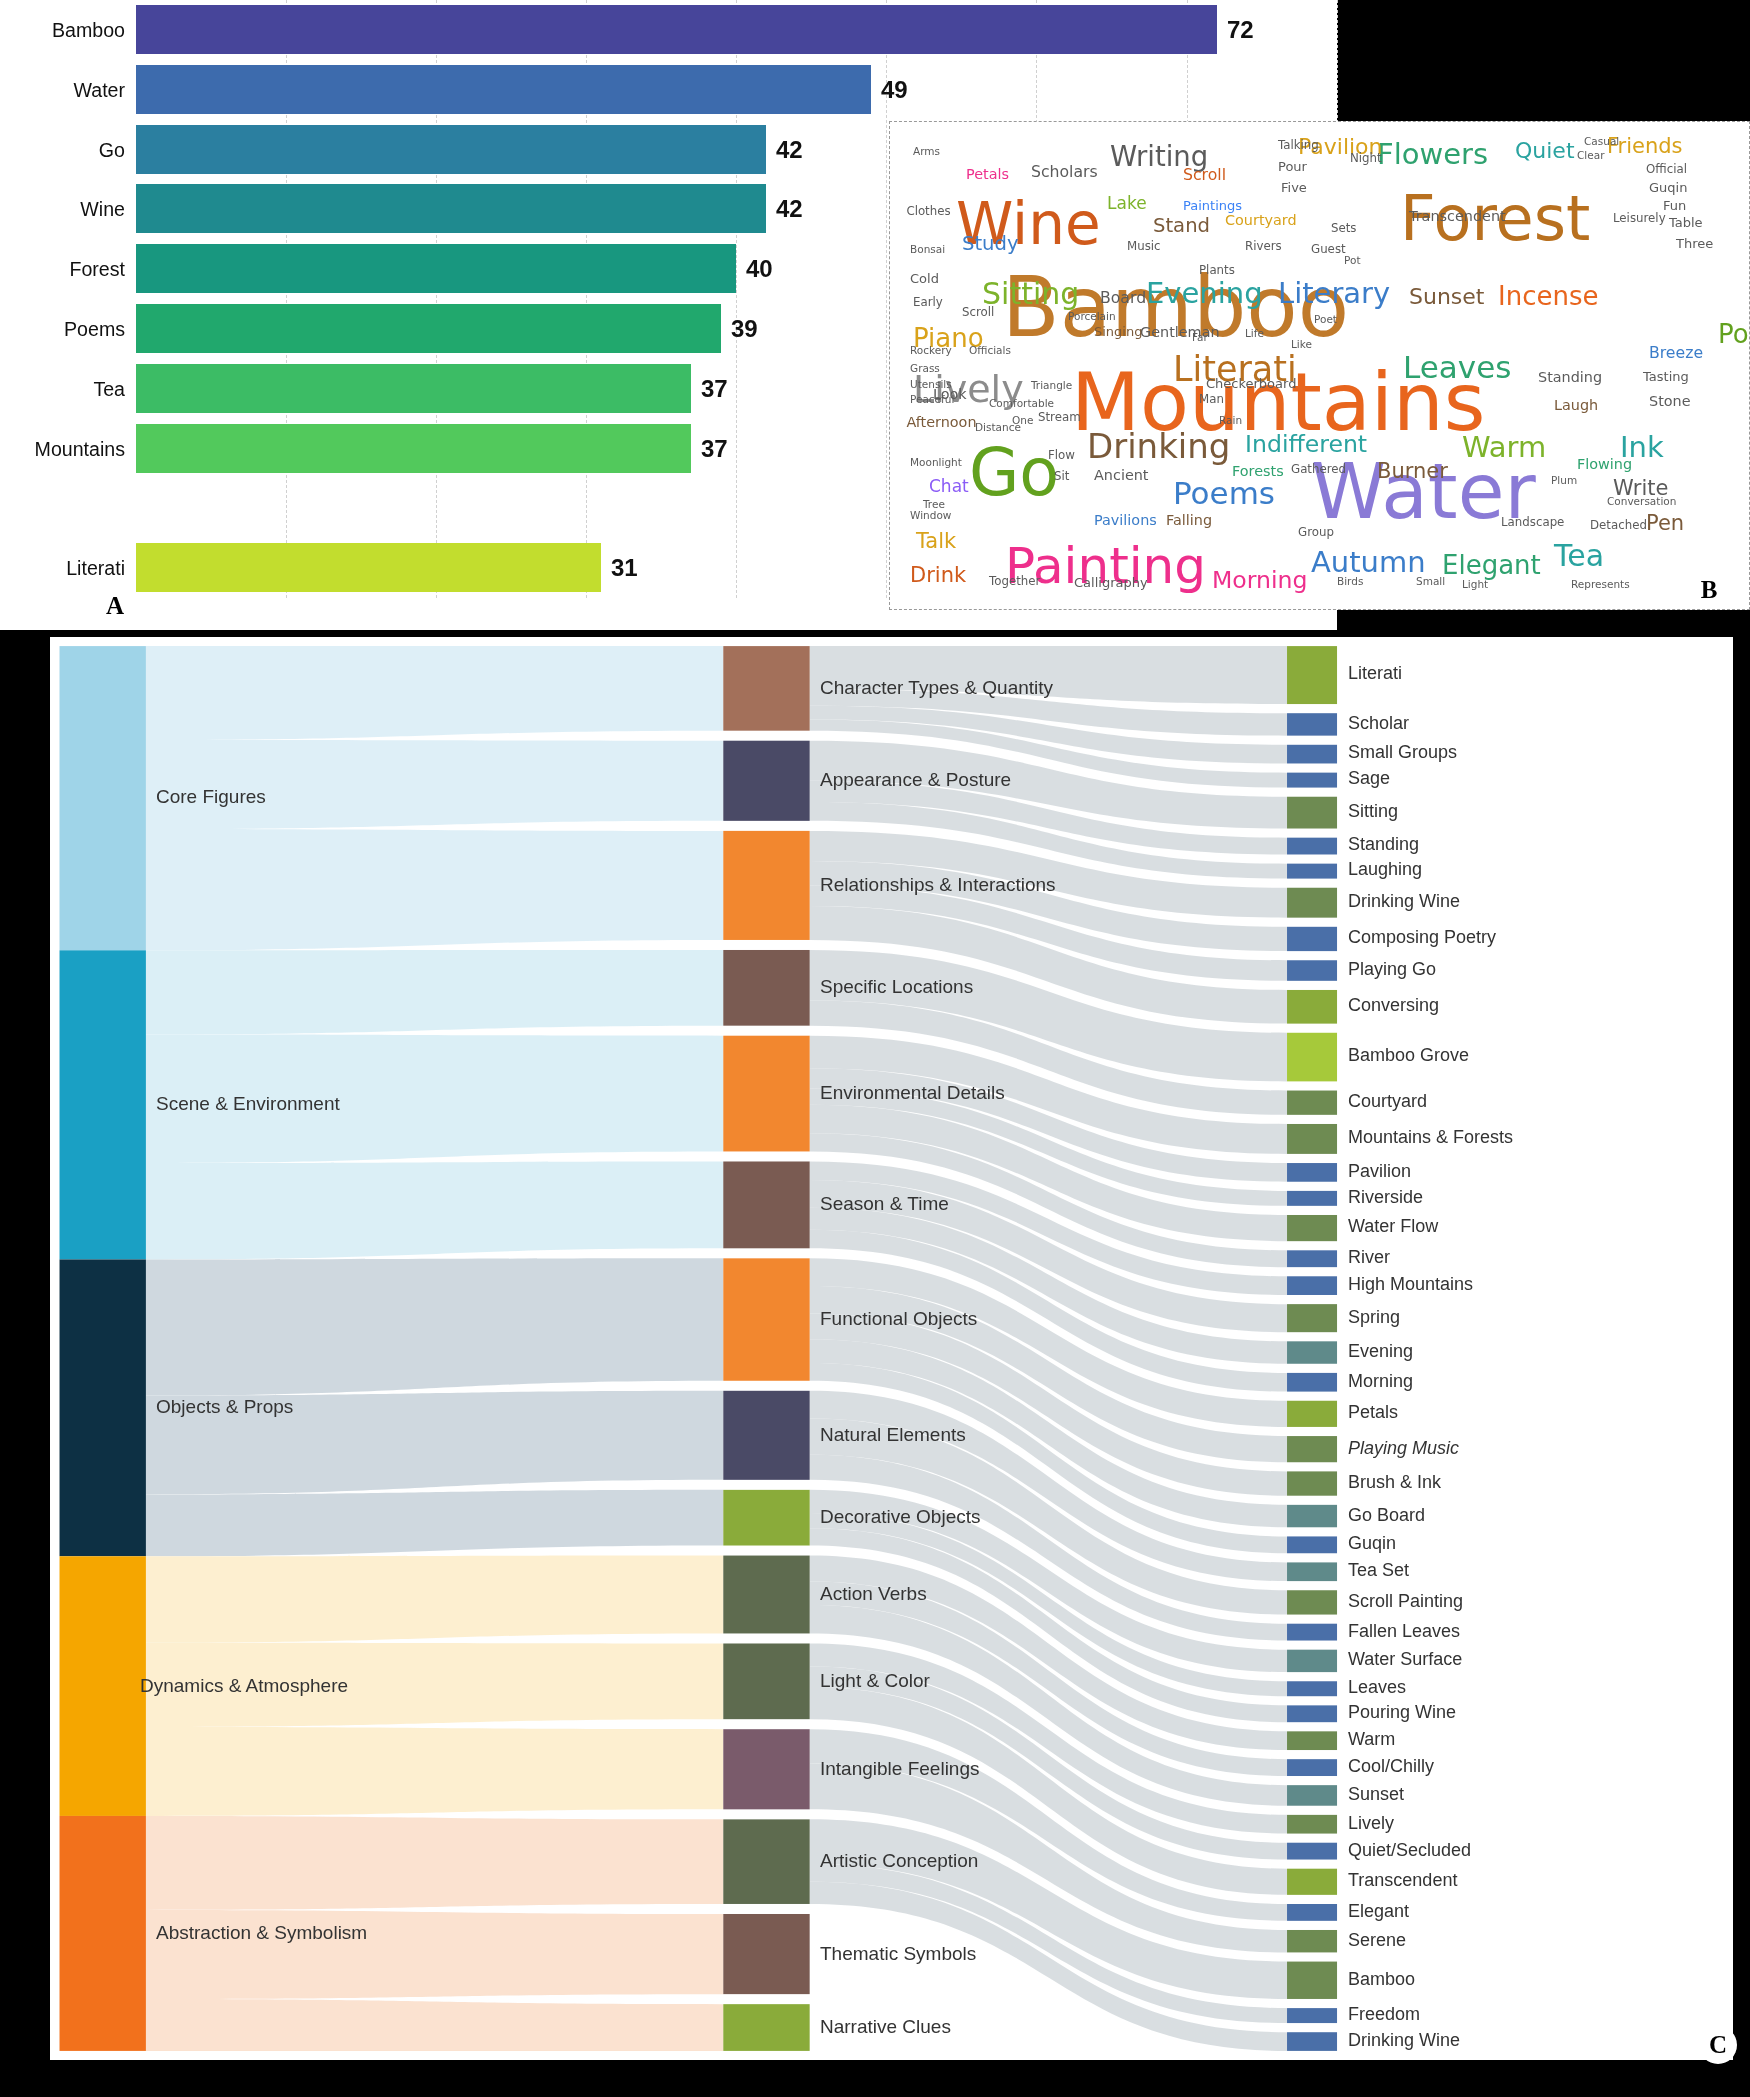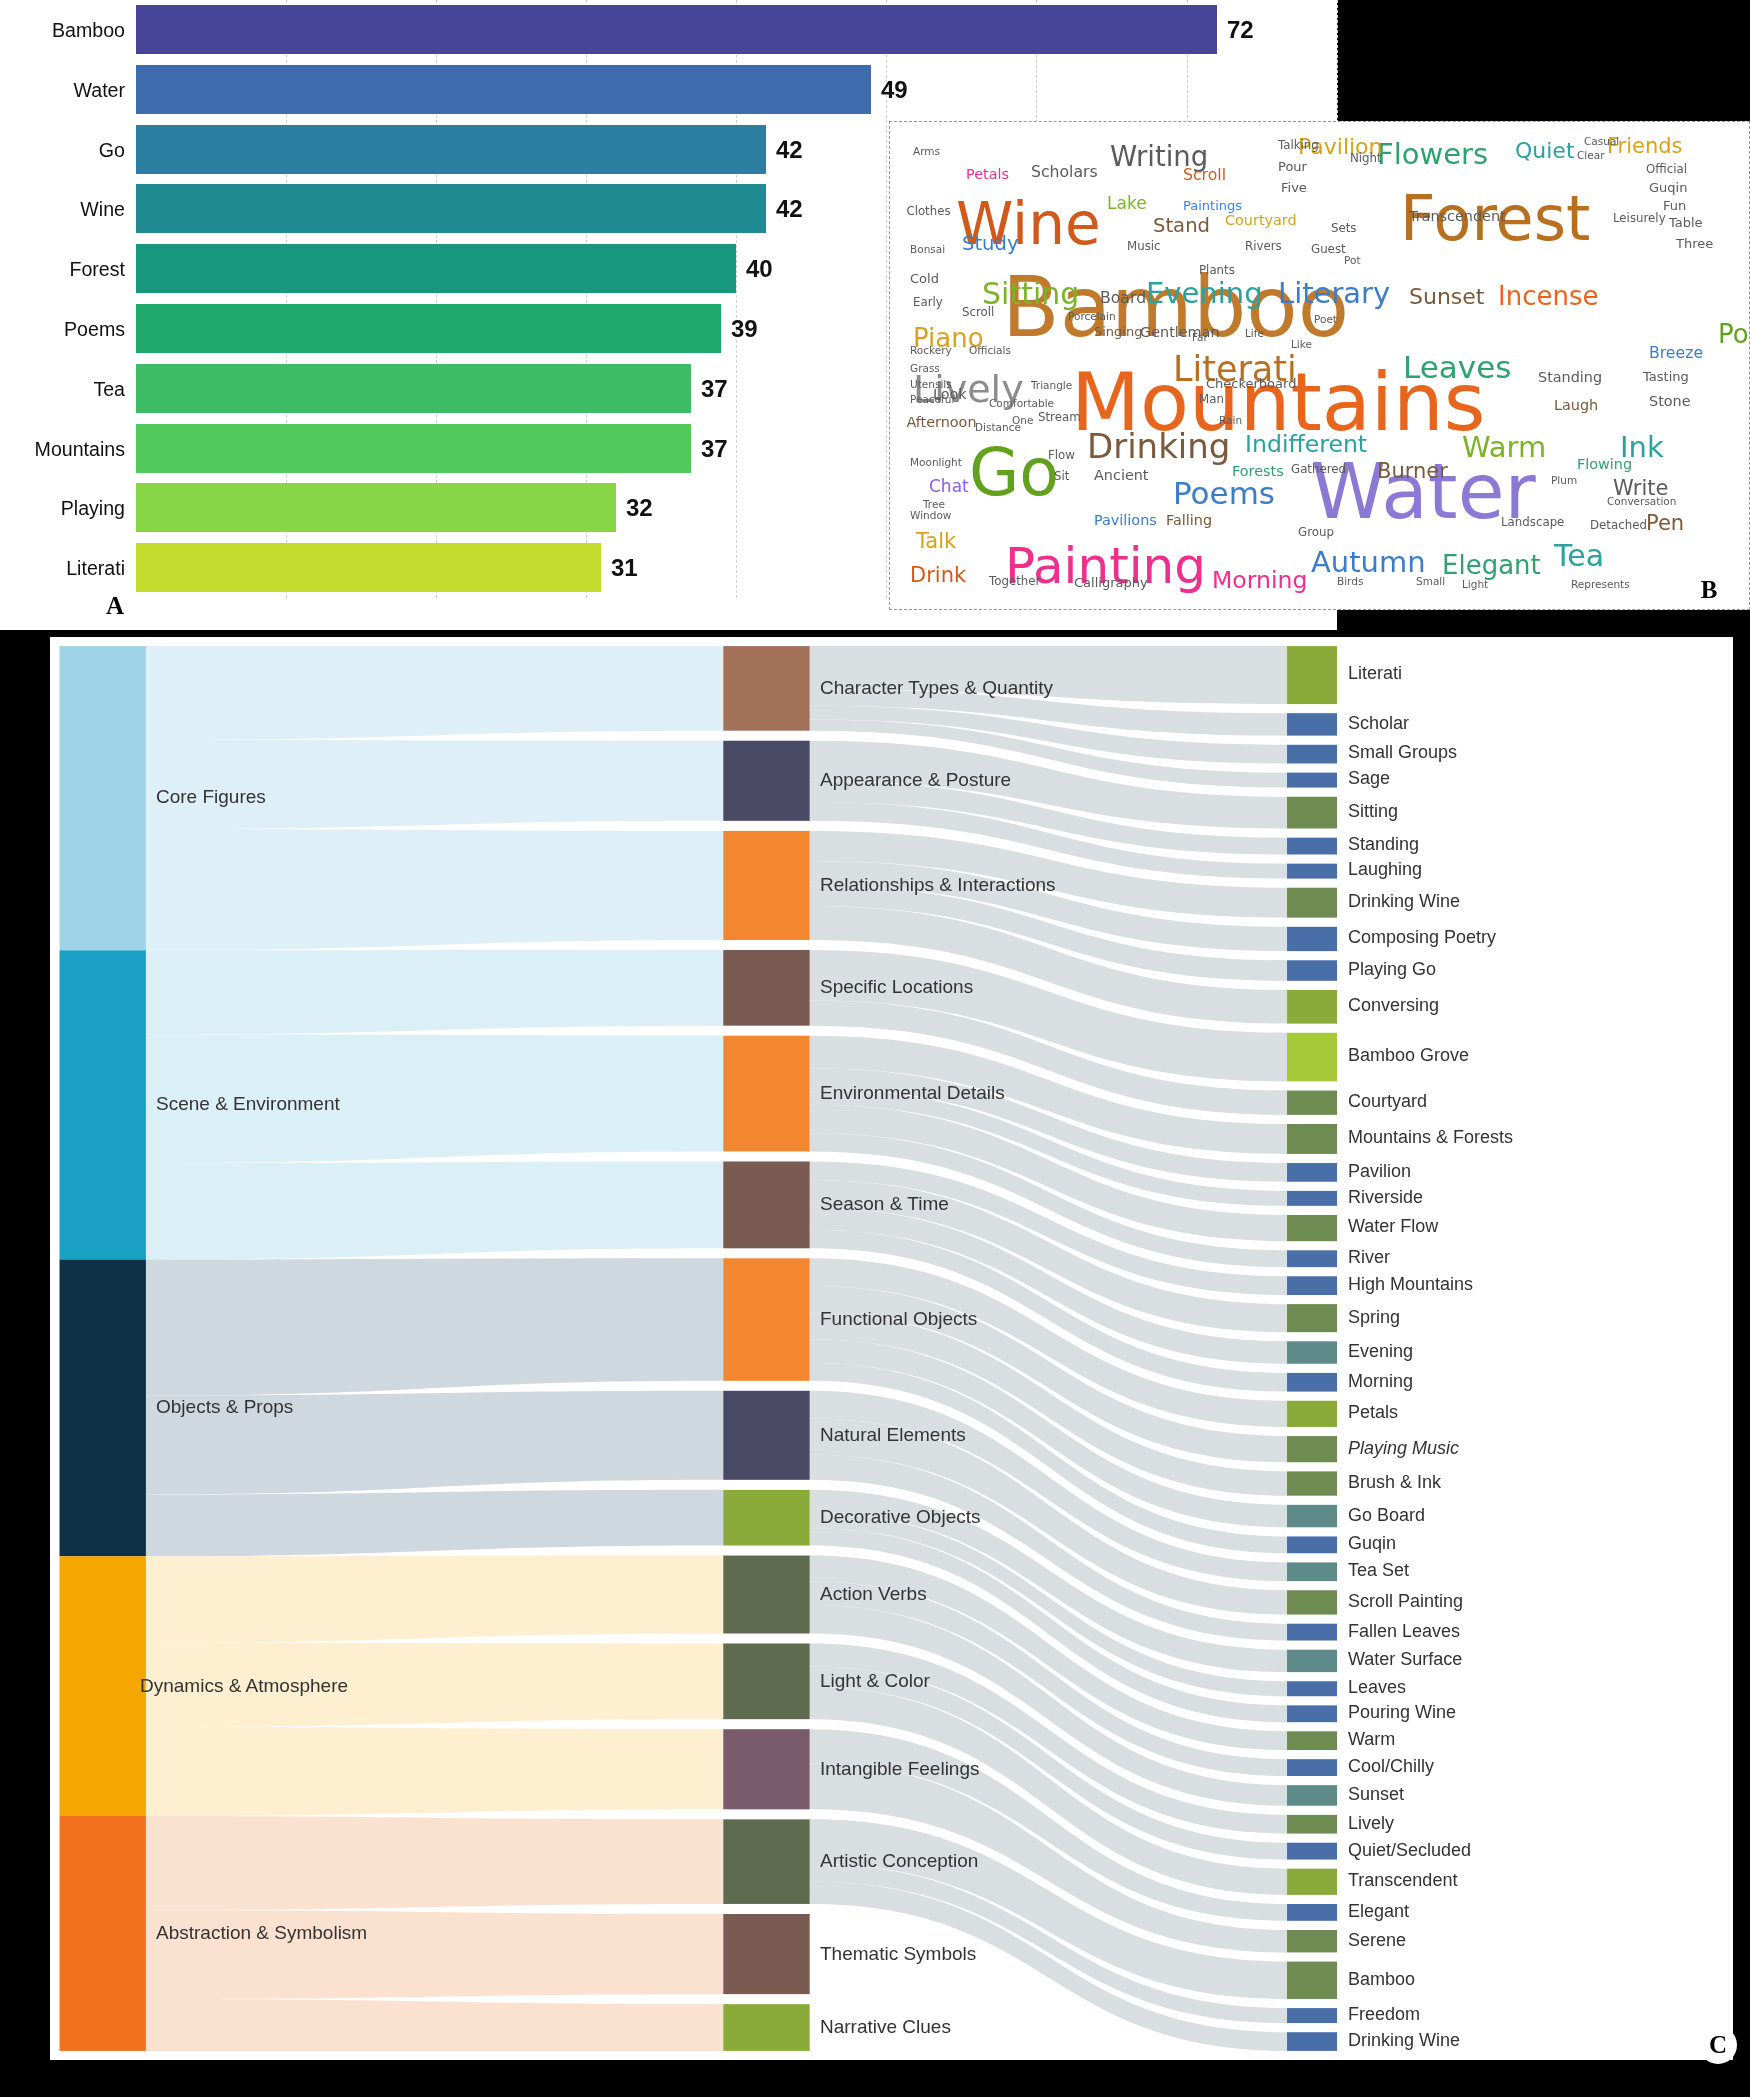--- a/index.html
+++ b/index.html
@@ -103,25 +103,20 @@
       </div>
       <div class="bar-row" style="top: 359px; height: 60px;">
         <div class="bar-label">Tea</div>
         <div class="bar-rect" style="width: 555px; height: 49px; top: 5.4px; background: rgb(60, 188, 101);"></div>
         <div class="bar-value" style="left: 555px;">37</div>
       </div>
       <div class="bar-row" style="top: 419px; height: 60px;">
         <div class="bar-label">Mountains</div>
         <div class="bar-rect" style="width: 555px; height: 49px; top: 5.4px; background: rgb(82, 201, 92);"></div>
         <div class="bar-value" style="left: 555px;">37</div>
-      </div>
-      <div class="bar-row" style="top: 478px; height: 60px;">
-        <div class="bar-label">Playing</div>
-        <div class="bar-rect" style="width: 480px; height: 49px; top: 5.4px; background: rgb(134, 214, 69);"></div>
-        <div class="bar-value" style="left: 480px;">32</div>
       </div>
       <div class="bar-row" style="top: 538px; height: 60px;">
         <div class="bar-label">Literati</div>
         <div class="bar-rect" style="width: 465px; height: 49px; top: 5.4px; background: rgb(194, 221, 46);"></div>
         <div class="bar-value" style="left: 465px;">31</div>
       </div>
     </div>
 </div>
 
 <div id="panel-b">

